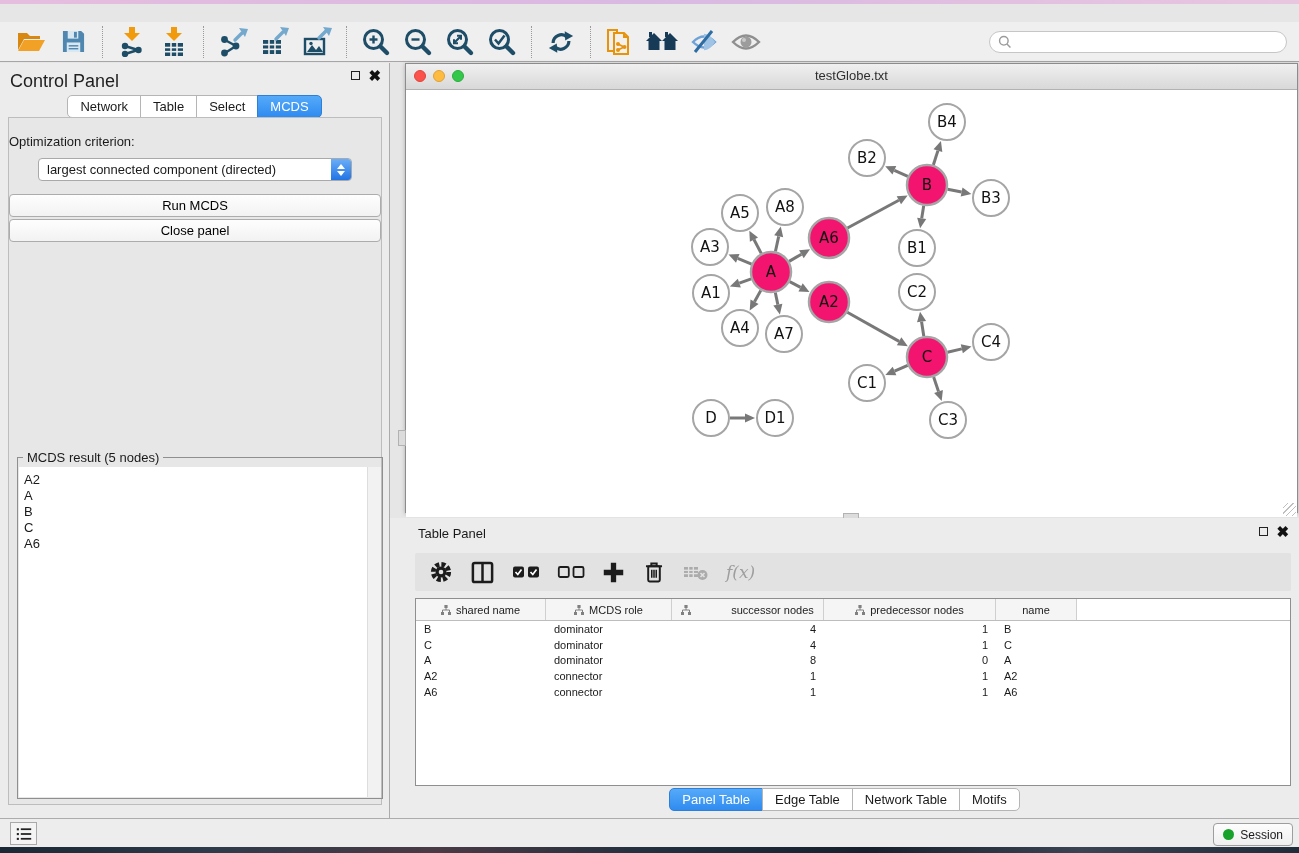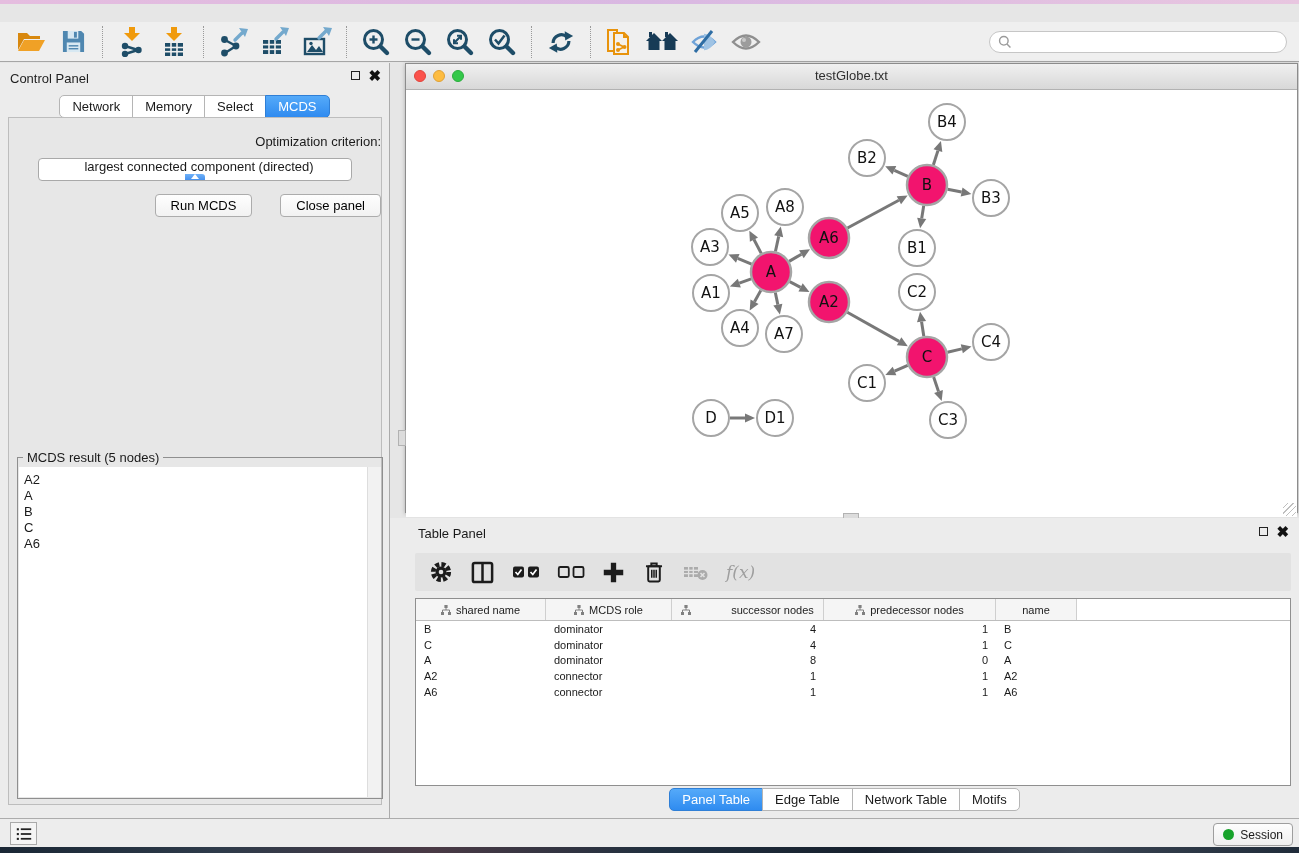--- a/index.html
+++ b/index.html
@@ -18,42 +18,42 @@
   .toolbar{position:absolute;left:0;top:22px;width:100%;height:40px;background:#EFEFEF;
            border-bottom:1px solid #A6A6A6;display:flex;align-items:center;padding:0 10px;box-sizing:border-box;}
   .tb-btn{width:42px;height:36px;display:flex;align-items:center;justify-content:center;flex:0 0 auto;}
   .tb-sep{width:0;height:32px;border-left:1px dotted #9A9A9A;margin:0 8px;flex:0 0 auto;}
   .search-wrap{margin-left:auto;margin-right:2px;width:298px;height:22px;background:#fff;border:1px solid #C6C6C6;
                border-radius:12px;display:flex;align-items:center;padding:0 8px;box-sizing:border-box;}
   .search-wrap input{border:none;outline:none;flex:1;font-size:13px;font-family:"Liberation Sans",sans-serif;background:transparent;margin-left:5px;}
   
   .control-panel{position:absolute;left:0;top:63px;width:390px;height:755px;background:#ECECEC;border-right:1px solid #ABABAB;box-sizing:border-box;}
   .panel-head{position:relative;height:30px;}
-  .panel-title{position:absolute;left:10px;top:8px;font-size:13px;color:#1f1f1f;}
+  .panel-title{position:absolute;left:10px;top:8px;font-size:18px;color:#1f1f1f;}
   .panel-icons{position:absolute;right:8px;top:7px;display:flex;gap:8px;align-items:center;}
   .float-ico{width:9px;height:9px;border:1.5px solid #222;box-sizing:border-box;}
   .close-ico{font-size:15px;font-weight:bold;line-height:11px;color:#111;}
   .cp-tabs{position:absolute;left:0;top:32px;width:100%;display:flex;justify-content:center;}
   .seg-btn{font-size:13px;padding:3px 12px;background:#fff;border:1px solid #B5B5B5;margin-left:-1px;
            color:#1a1a1a;cursor:default;white-space:nowrap;}
   .seg-btn:first-child{border-radius:5px 0 0 5px;margin-left:0;}
   .seg-btn:last-child{border-radius:0 5px 5px 0;}
   .seg-btn.active{background:linear-gradient(#55AAF9,#2F8BF0);border-color:#2F7FD6;color:#fff;}
   .cp-body{position:absolute;left:8px;top:54px;width:374px;height:688px;background:#E7E7E7;
            border:1px solid #BDBDBD;box-sizing:border-box;}
-  .opt-label{text-align:right;margin-top:16px;font-size:13px;}
+  .opt-label{text-align:left;margin-top:16px;font-size:13px;}
   .dd-row{display:flex;justify-content:center;margin-top:9px;}
   .dropdown{width:314px;height:23px;background:#fff;border:1px solid #A9A9A9;border-radius:4px;
-            display:flex;align-items:center;box-sizing:border-box;overflow:hidden;flex-direction:column;}
+            display:flex;align-items:center;box-sizing:border-box;overflow:hidden;}
   .dd-text{flex:1;font-size:13px;padding-left:8px;white-space:nowrap;}
   .dd-step{width:20px;height:23px;background:linear-gradient(#6FB1F8,#1D71E4);border-radius:0 3px 3px 0;
            display:flex;flex-direction:column;align-items:center;justify-content:center;gap:2px;}
   .tri-up{width:0;height:0;border-left:4px solid transparent;border-right:4px solid transparent;border-bottom:5px solid #fff;}
   .tri-dn{width:0;height:0;border-left:4px solid transparent;border-right:4px solid transparent;border-top:5px solid #fff;}
-  .btn-row{display:flex;justify-content:flex-end;gap:28px;margin-top:13px;}
+  .btn-row{display:flex;justify-content:space-between;gap:2px;margin-top:13px;flex-direction:column;}
   .push-btn{font-size:13px;padding:3px 15px;background:linear-gradient(#FEFEFE,#F2F2F2);border:1px solid #ACACAC;border-radius:4px;}
   .result-group{position:absolute;left:8px;top:339px;width:366px;height:342px;border:1px solid #8F8F8F;box-sizing:border-box;}
   .result-legend{position:absolute;left:5px;top:-8px;background:#E7E7E7;padding:0 4px;font-size:13px;}
   .result-list{position:absolute;left:1px;top:9px;right:1px;bottom:1px;background:#fff;overflow:hidden;}
   .result-scroll{position:absolute;right:0;top:0;bottom:0;width:13px;background:#F2F2F2;border-left:1px solid #DDD;}
   .list-item{font-size:13px;line-height:16px;padding-left:5px;}
   .result-items{padding-top:5px;}
   
   .net-window{position:absolute;left:405px;top:63px;width:893px;height:450px;border:1px solid #8C8C8C;
               box-sizing:border-box;background:#fff;box-shadow:0 1px 4px rgba(0,0,0,.25);}
@@ -262,21 +262,21 @@
   <div class="control-panel">
     <div class="panel-head">
       <div class="panel-title">Control Panel</div>
       <div class="panel-icons">
         <div class="float-ico"></div>
         <div class="close-ico">✖</div>
       </div>
     </div>
     <div class="cp-tabs" id="cp-tabs">
         <button class="seg-btn">Network</button>
-        <button class="seg-btn">Memory</button>
+        <button class="seg-btn">Table</button>
         <button class="seg-btn">Select</button>
         <button class="seg-btn active">MCDS</button>
       </div>
     <div class="cp-body">
       <div class="opt-label">Optimization criterion:</div>
       <div class="dd-row">
         <div class="dropdown">
           <div class="dd-text">largest connected component (directed)</div>
           <div class="dd-step">
               <div class="tri-up"></div>

